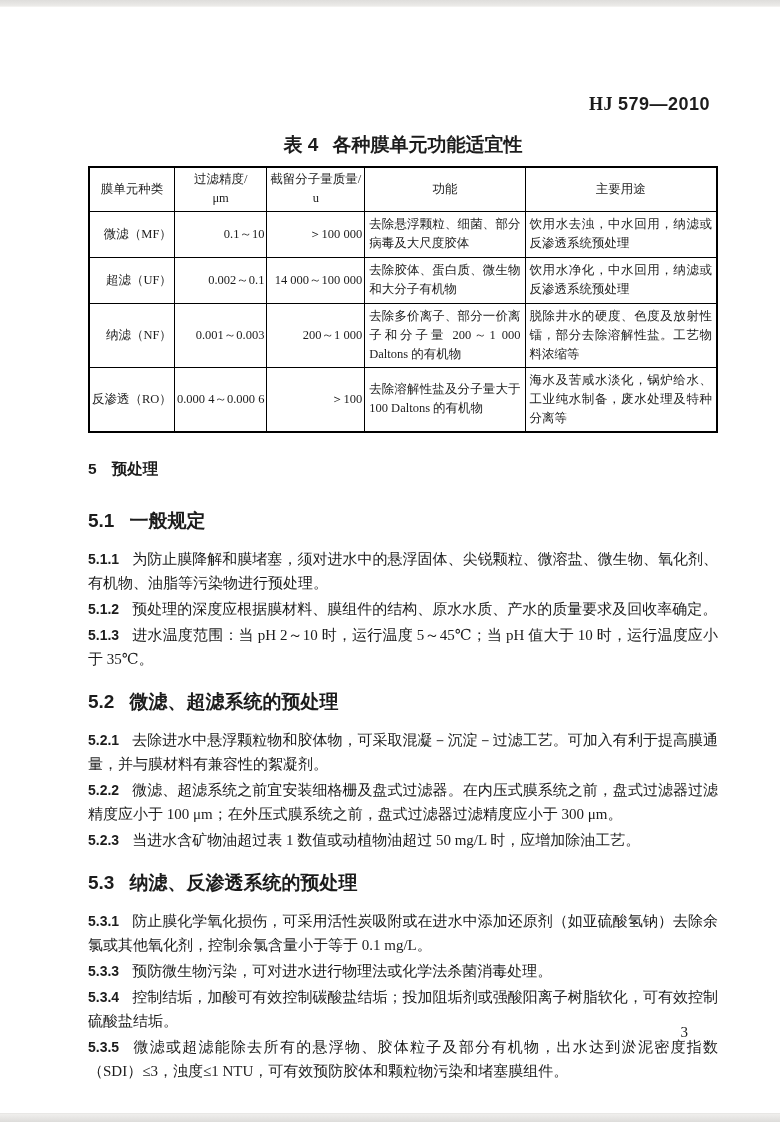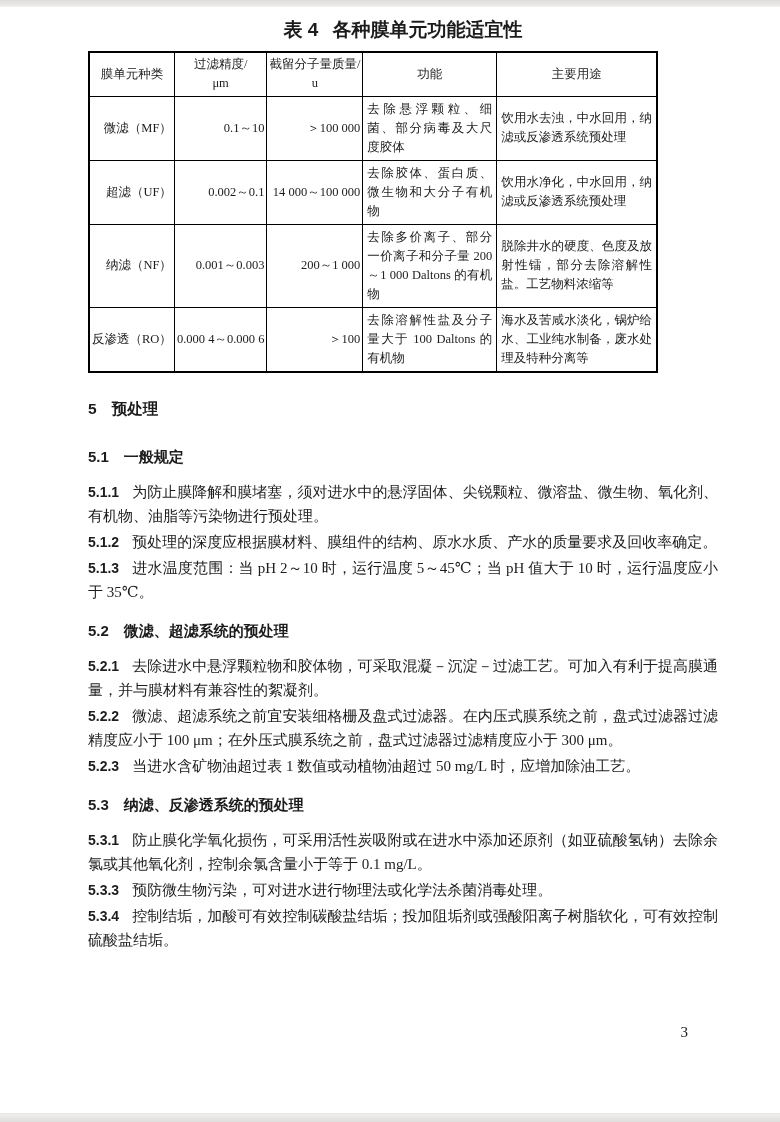--- a/index.html
+++ b/index.html
@@ -37,21 +37,21 @@
   .table-caption {
     margin-top: 17px;
     text-align: center;
     font-family: "Liberation Sans", "DejaVu Sans", sans-serif;
     font-weight: bold;
     font-size: 19px;
   }
   .caption-gap { display: inline-block; width: 14px; }
   table.membrane-table {
     margin-top: 8px;
-    width: 570px;
+    width: 630px;
     border-collapse: collapse;
     border: 2px solid #000;
     font-size: 12.5px;
     line-height: 19px;
   }
   table.membrane-table th, table.membrane-table td {
     border: 1px solid #000;
     vertical-align: middle;
   }
   table.membrane-table th {
@@ -67,21 +67,21 @@
   tr.row-std td { height: 46px; }
   tr.row-tall td { height: 60px; }
   h2.sec {
     margin-top: 26px; margin-bottom: 28px;
     font-family: "Liberation Sans", "DejaVu Sans", sans-serif;
     font-weight: bold; font-size: 15.5px;
   }
   h3.subsec {
     margin-top: 18px; margin-bottom: 13px;
     font-family: "Liberation Sans", "DejaVu Sans", sans-serif;
-    font-weight: bold; font-size: 15px;
+    font-weight: bold; font-size: 19px;
   }
   .num-gap { display: inline-block; width: 15px; }
   p.clause {
     font-size: 15px;
     line-height: 24px;
     text-align: justify;
     text-justify: inter-character;
     margin: 2px 0;
   }
   p.clause .cnum {
@@ -97,20 +97,24 @@
     font-size: 15px;
   }
 </style>
 </head>
 <body>
 
 <div class="scan-strip-top"></div>
 
 <div class="page-inner">
 
+  <div class="doc-code">
+    <span>HJ</span>
+    <span class="code-num">579—2010</span>
+  </div>
 
   <div class="table-caption">
     <span>表 4</span><span class="caption-gap"></span><span>各种膜单元功能适宜性</span>
   </div>
 
   <table class="membrane-table">
     <colgroup>
       <col style="width:12%">
         <col style="width:14.6%">
         <col style="width:15.6%">
@@ -200,18 +204,19 @@
   <p class="clause"><span class="cnum">5.2.2</span><span>微滤、超滤系统之前宜安装细格栅及盘式过滤器。在内压式膜系统之前，盘式过滤器过滤精度应小于 100 μm；在外压式膜系统之前，盘式过滤器过滤精度应小于 300 μm。</span></p>
   <p class="clause"><span class="cnum">5.2.3</span><span>当进水含矿物油超过表 1 数值或动植物油超过 50 mg/L 时，应增加除油工艺。</span></p>
 
   <h3 class="subsec">
     <span>5.3</span><span class="num-gap"></span><span>纳滤、反渗透系统的预处理</span>
   </h3>
 
   <p class="clause"><span class="cnum">5.3.1</span><span>防止膜化学氧化损伤，可采用活性炭吸附或在进水中添加还原剂（如亚硫酸氢钠）去除余氯或其他氧化剂，控制余氯含量小于等于 0.1 mg/L。</span></p>
   <p class="clause"><span class="cnum">5.3.3</span><span>预防微生物污染，可对进水进行物理法或化学法杀菌消毒处理。</span></p>
   <p class="clause"><span class="cnum">5.3.4</span><span>控制结垢，加酸可有效控制碳酸盐结垢；投加阻垢剂或强酸阳离子树脂软化，可有效控制硫酸盐结垢。</span></p>
+  <p class="clause"><span class="cnum">5.3.5</span><span>微滤或超滤能除去所有的悬浮物、胶体粒子及部分有机物，出水达到淤泥密度指数（SDI）≤3，浊度≤1 NTU，可有效预防胶体和颗粒物污染和堵塞膜组件。</span></p>
 
   <div class="page-number">3</div>
 
 </div>
 
 <div class="scan-strip-bottom"></div>
 
 </body></html>

